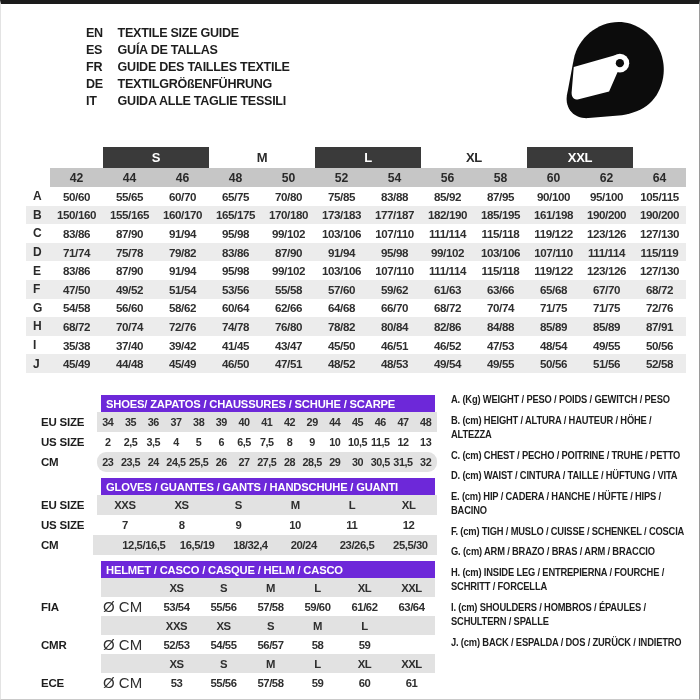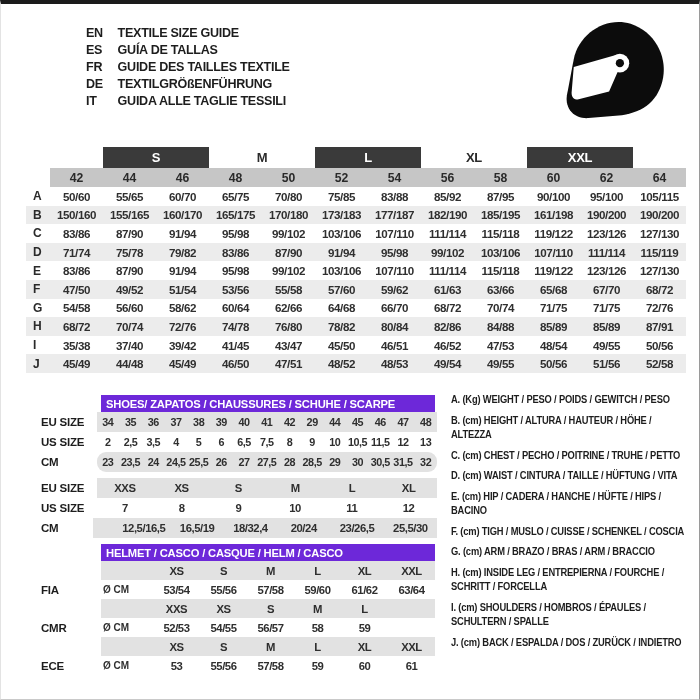--- a/index.html
+++ b/index.html
@@ -42,21 +42,21 @@
   .sec-grid{width:368px;display:grid;align-items:center;}
   .sec-grid.shaded{background:#e2e2e2;}
   .srow{height:20px;}
   .hrow{height:19px;}
   .sec-cell{text-align:center;font-weight:bold;font-size:10.8px;color:#2f2f2f;
             letter-spacing:-0.45px;white-space:nowrap;}
   .gloves .sec-cell{font-size:11.3px;}
   .helmet-grid{width:334px;display:grid;grid-template-columns:52px repeat(6,1fr);align-items:center;}
   .helmet-grid.shaded{background:#e2e2e2;}
   .helmet-grid .sec-cell{font-size:11.3px;}
-  .unit-cell{text-align:left;padding-left:2px;font-weight:bold;font-size:10px;color:#2f2f2f;white-space:nowrap;}
+  .unit-cell{text-align:left;padding-left:2px;font-weight:normal;font-size:15px;color:#2f2f2f;white-space:nowrap;}
   
   .legend{position:absolute;left:450px;top:388px;width:276px;transform:scaleX(0.865);transform-origin:left top;}
   .legend-item{font-weight:bold;font-size:10.8px;color:#1d1d1d;line-height:14.5px;
                letter-spacing:-0.2px;margin-bottom:6px;}
 </style>
 </head>
 <body>
 
 <div class="page">
 
@@ -340,20 +340,26 @@
               <div class="sec-cell">30</div>
               <div class="sec-cell">30,5</div>
               <div class="sec-cell">31,5</div>
               <div class="sec-cell">32</div>
             </div>
           </div>
         </div>
     </div>
 
     <div class="section gloves">
+      <div class="sec-row">
+        <div class="sec-label"></div>
+        <div class="bar">
+          <span>GLOVES / GUANTES / GANTS / HANDSCHUHE / GUANTI</span>
+        </div>
+      </div>
       <div>
           <div class="sec-row srow">
             <div class="sec-label">EU SIZE</div>
             <div class="sec-grid shaded" style="grid-template-columns: repeat(6, 1fr);">
               <div class="sec-cell">XXS</div>
               <div class="sec-cell">XS</div>
               <div class="sec-cell">S</div>
               <div class="sec-cell">M</div>
               <div class="sec-cell">L</div>
               <div class="sec-cell">XL</div>

